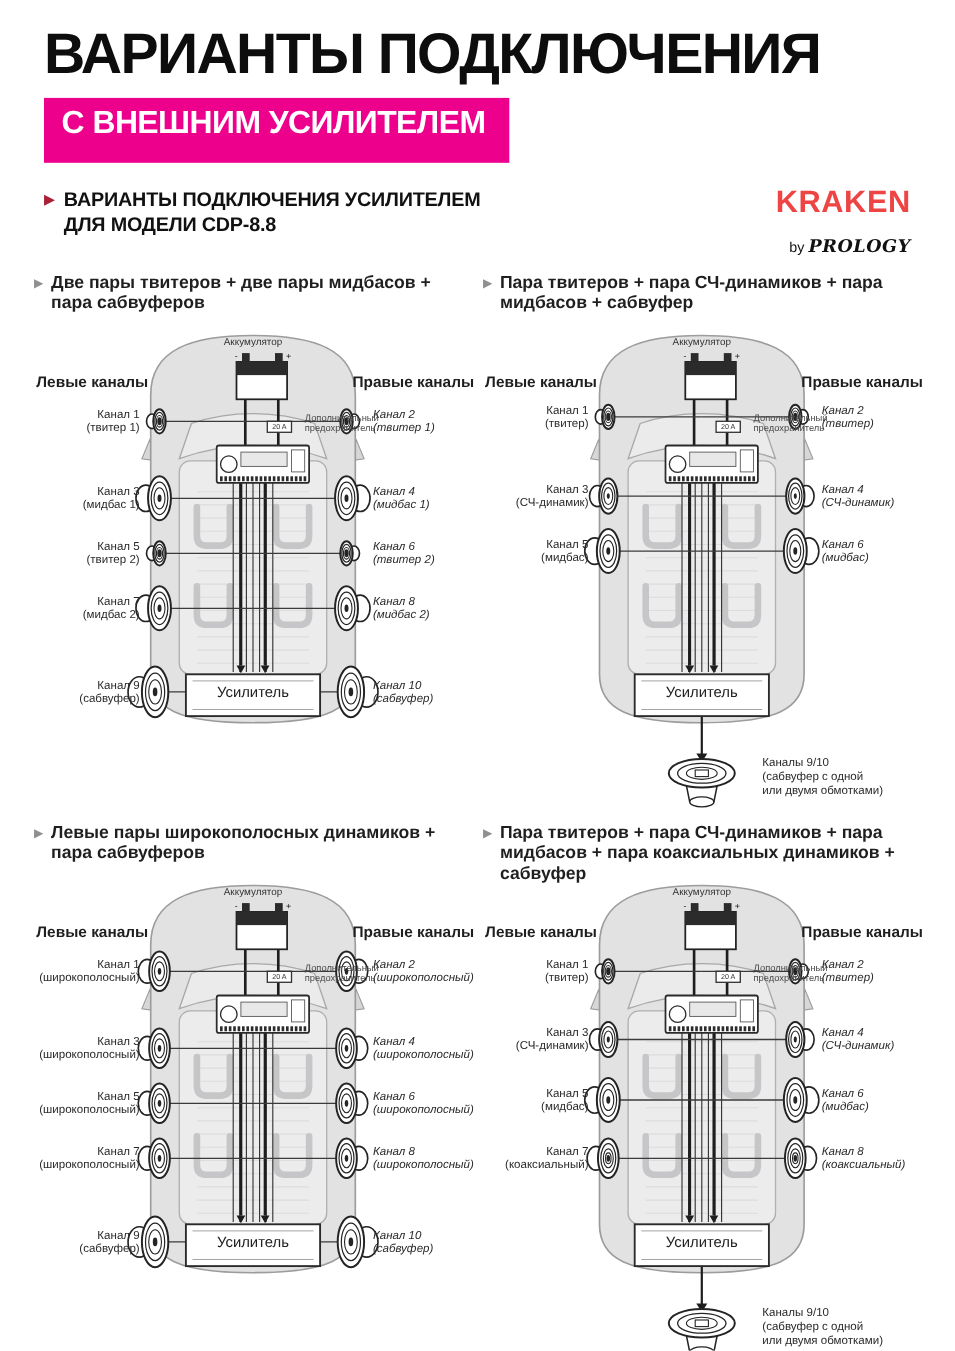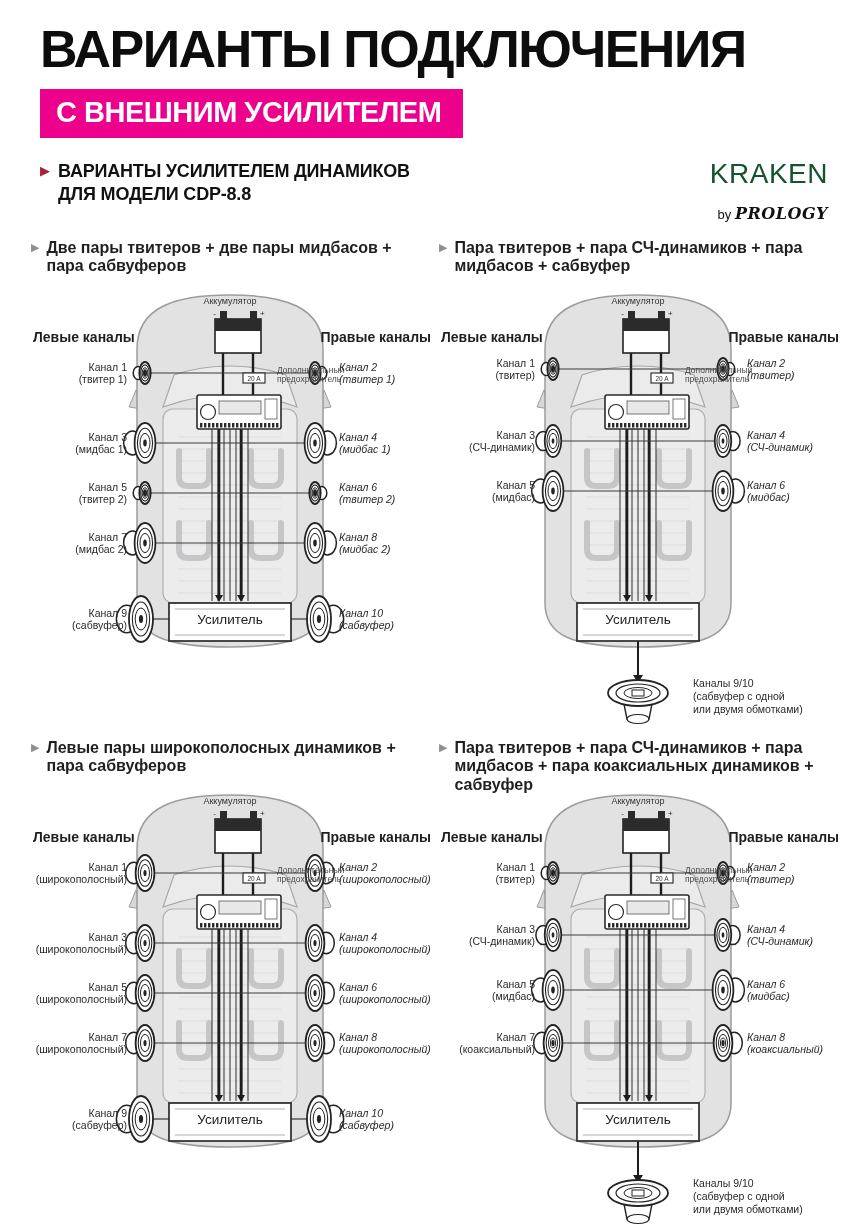--- a/index.html
+++ b/index.html
@@ -6,27 +6,27 @@
     --accent:#EC008C; --bullet:#A92038; --tri:#8F8F8F;
   }
   *{box-sizing:border-box; margin:0; padding:0;}
   html,body{background:#ffffff;}
   body{font-family:"Liberation Sans","DejaVu Sans",sans-serif; color:#1a1a1a;}
   .page{position:relative; width:868px; height:1228px; background:#fff; overflow:hidden;}
 
   .title{margin:22px 40px 0 40px; font-size:52px; font-weight:800; letter-spacing:-1.5px;
          line-height:1.05; color:#0d0d0d; white-space:nowrap;}
   .banner{display:inline-block; margin:12px 0 0 40px; background:var(--accent); color:#fff;
-          font-size:29px; font-weight:700; padding:7px 22px 9px 16px; letter-spacing:-0.5px;}
+          font-size:29px; font-weight:700; padding:7px 22px 19px 16px; letter-spacing:-0.5px;}
   .section-row{display:flex; justify-content:space-between; align-items:flex-start; margin:22px 40px 0 40px;}
   .section-title{display:flex;}
   .arrow{color:var(--bullet); font-size:13px; margin:3px 8px 0 0;}
   .stl{font-size:18px; font-weight:800; line-height:1.3; letter-spacing:-0.2px; color:#111;}
   .brand{text-align:right; margin-top:0;}
-  .kraken{font-size:28px; font-weight:400; letter-spacing:0.5px; line-height:1; color:#14532d;}
+  .kraken{font-size:28px; font-weight:700; letter-spacing:0.5px; line-height:1; color:#ef4444;}
   .byline{font-size:13px; color:#111; margin-top:16px;}
   .prology{font-family:"DejaVu Serif","Liberation Serif",serif; font-style:italic; font-weight:700;
            font-size:16px; letter-spacing:0.5px;}
 
   .grid{display:grid; grid-template-columns:402px 402px; column-gap:6px; padding:14px 29px 0 29px;}
   .quad{width:402px; height:500px;}
   .qhead{display:flex; align-items:flex-start; height:48px; padding-top:2px;}
   .qtri{font-size:11px; color:var(--tri); margin:2px 7px 0 2px;}
   .qtitle{font-size:16px; font-weight:700; line-height:1.18; color:#1f1f1f; max-width:372px;}
   .qbody{position:relative; width:402px; height:452px;}
@@ -54,21 +54,21 @@
 <body>
 
 <div class="page">
   <h1 class="title">ВАРИАНТЫ ПОДКЛЮЧЕНИЯ</h1>
   <div class="banner">С ВНЕШНИМ УСИЛИТЕЛЕМ</div>
 
   <div class="section-row">
     <div class="section-title">
       <span class="arrow">▶</span>
       <div>
-        <div class="stl">ВАРИАНТЫ УСИЛИТЕЛЕМ ДИНАМИКОВ</div>
+        <div class="stl">ВАРИАНТЫ ПОДКЛЮЧЕНИЯ УСИЛИТЕЛЕМ</div>
         <div class="stl">ДЛЯ МОДЕЛИ CDP-8.8</div>
       </div>
     </div>
     <div class="brand">
       <div class="kraken">KRAKEN</div>
       <div class="byline">
         <span>by</span>
         <span class="prology">PROLOGY</span>
       </div>
     </div>

